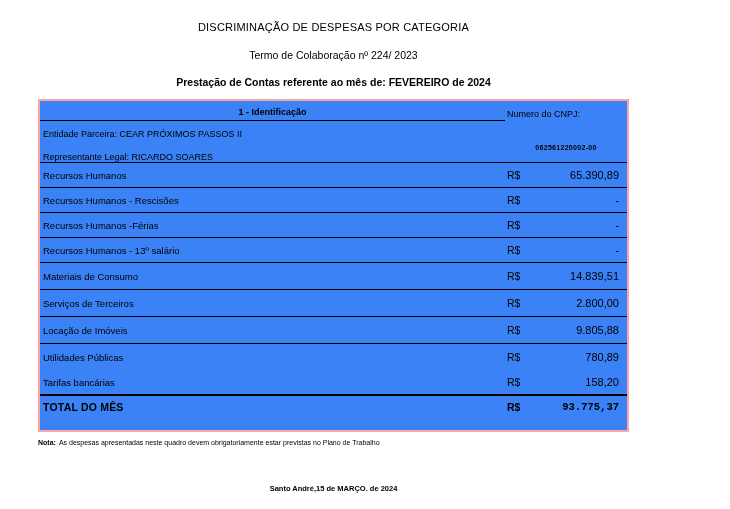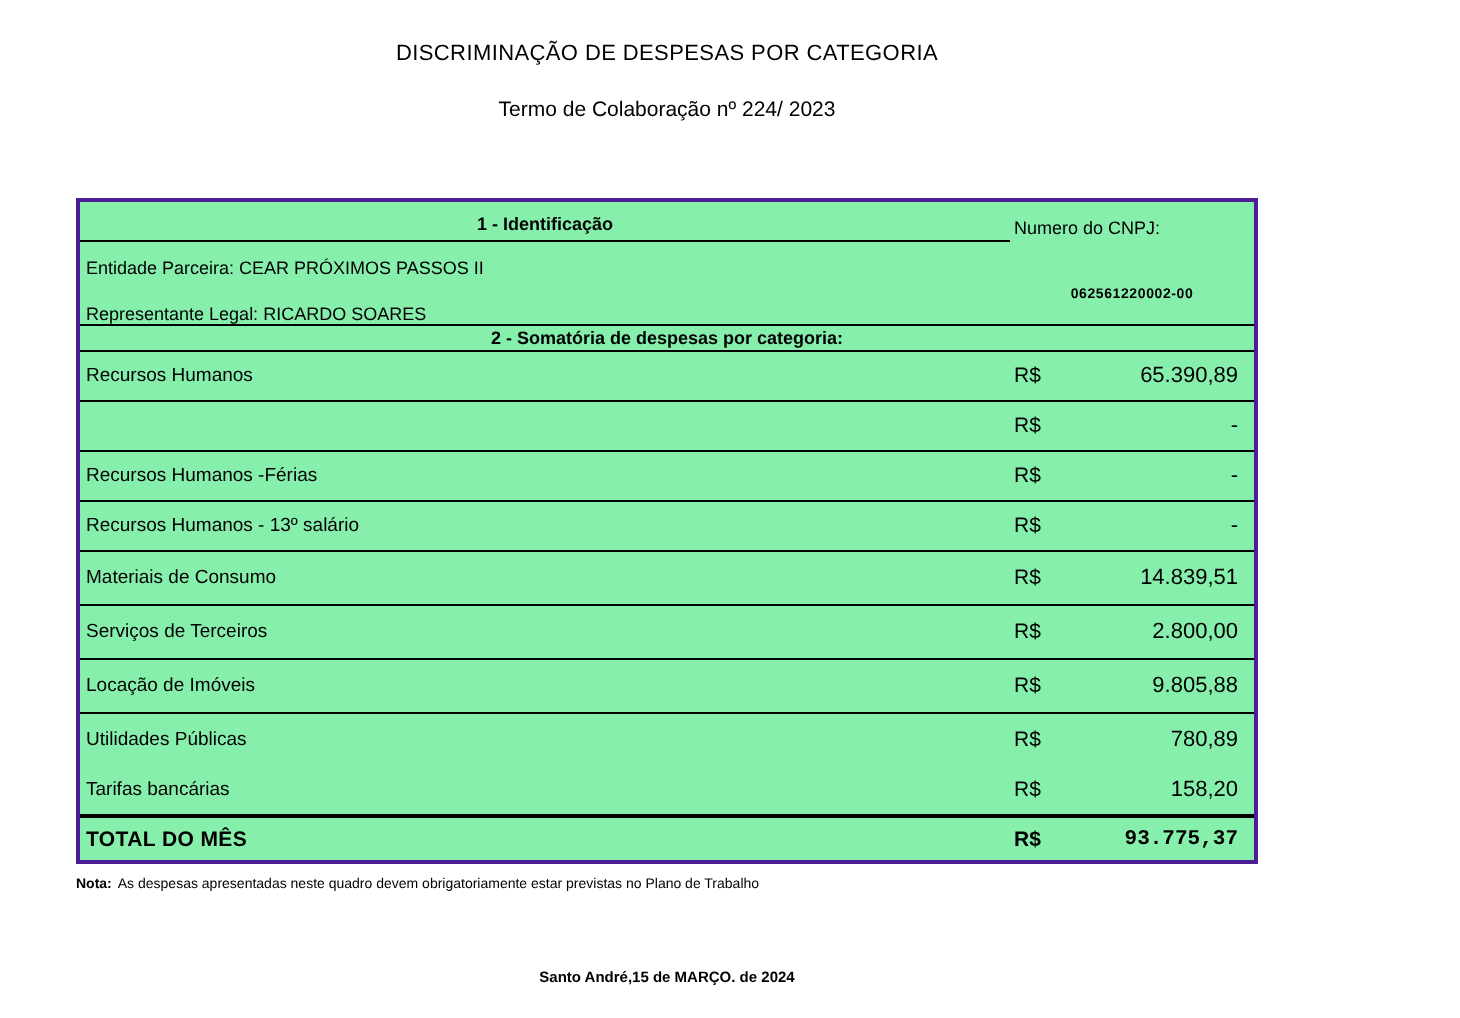--- a/index.html
+++ b/index.html
@@ -39,22 +39,22 @@
     text-align: center;
     font-size: 10.5px;
     font-weight: bold;
   }
 
   
   .expense-table {
     position: absolute;
     left: 38px; top: 99px;
     width: 591px; height: 333px;
-    border: 2px solid #4c1d95;
-    background: #86efac;
+    border: 2px solid #fca5a5;
+    background: #3b82f6;
   }
 
   
   .ident-section {
     position: relative;
     height: 62px;
     border-bottom: 1px solid #000;
   }
   .ident-title-cell {
     position: absolute;
@@ -190,40 +190,41 @@
     font-weight: bold;
   }
 </style>
 </head>
 <body>
 
 <div class="page">
 
   <div class="doc-title">DISCRIMINAÇÃO DE DESPESAS POR CATEGORIA</div>
   <div class="doc-subtitle">Termo de Colaboração nº 224/ 2023</div>
+  <div class="doc-period">Prestação de Contas referente ao mês de: FEVEREIRO de 2024</div>
 
   <div class="expense-table">
 
     <div class="ident-section">
       <div class="ident-title-cell">1 - Identificação</div>
       <div class="cnpj-label">Numero do CNPJ:</div>
       <div class="cnpj-value">062561220002-00</div>
       <div class="entity-line">Entidade Parceira: CEAR PRÓXIMOS PASSOS II</div>
       <div class="rep-line">Representante Legal: RICARDO SOARES</div>
     </div>
 
-    <div class="section2-header">2 - Somatória de despesas por categoria:</div>
 
     <div class="exp-row h25">
       <span class="row-label">Recursos Humanos</span>
       <span class="row-currency">R$</span>
       <span class="row-value">65.390,89</span>
     </div>
 
     <div class="exp-row h25">
+      <span class="row-label">Recursos Humanos - Rescisões</span>
       <span class="row-currency">R$</span>
       <span class="row-value">-</span>
     </div>
 
     <div class="exp-row h25">
       <span class="row-label">Recursos Humanos -Férias</span>
       <span class="row-currency">R$</span>
       <span class="row-value">-</span>
     </div>
 

